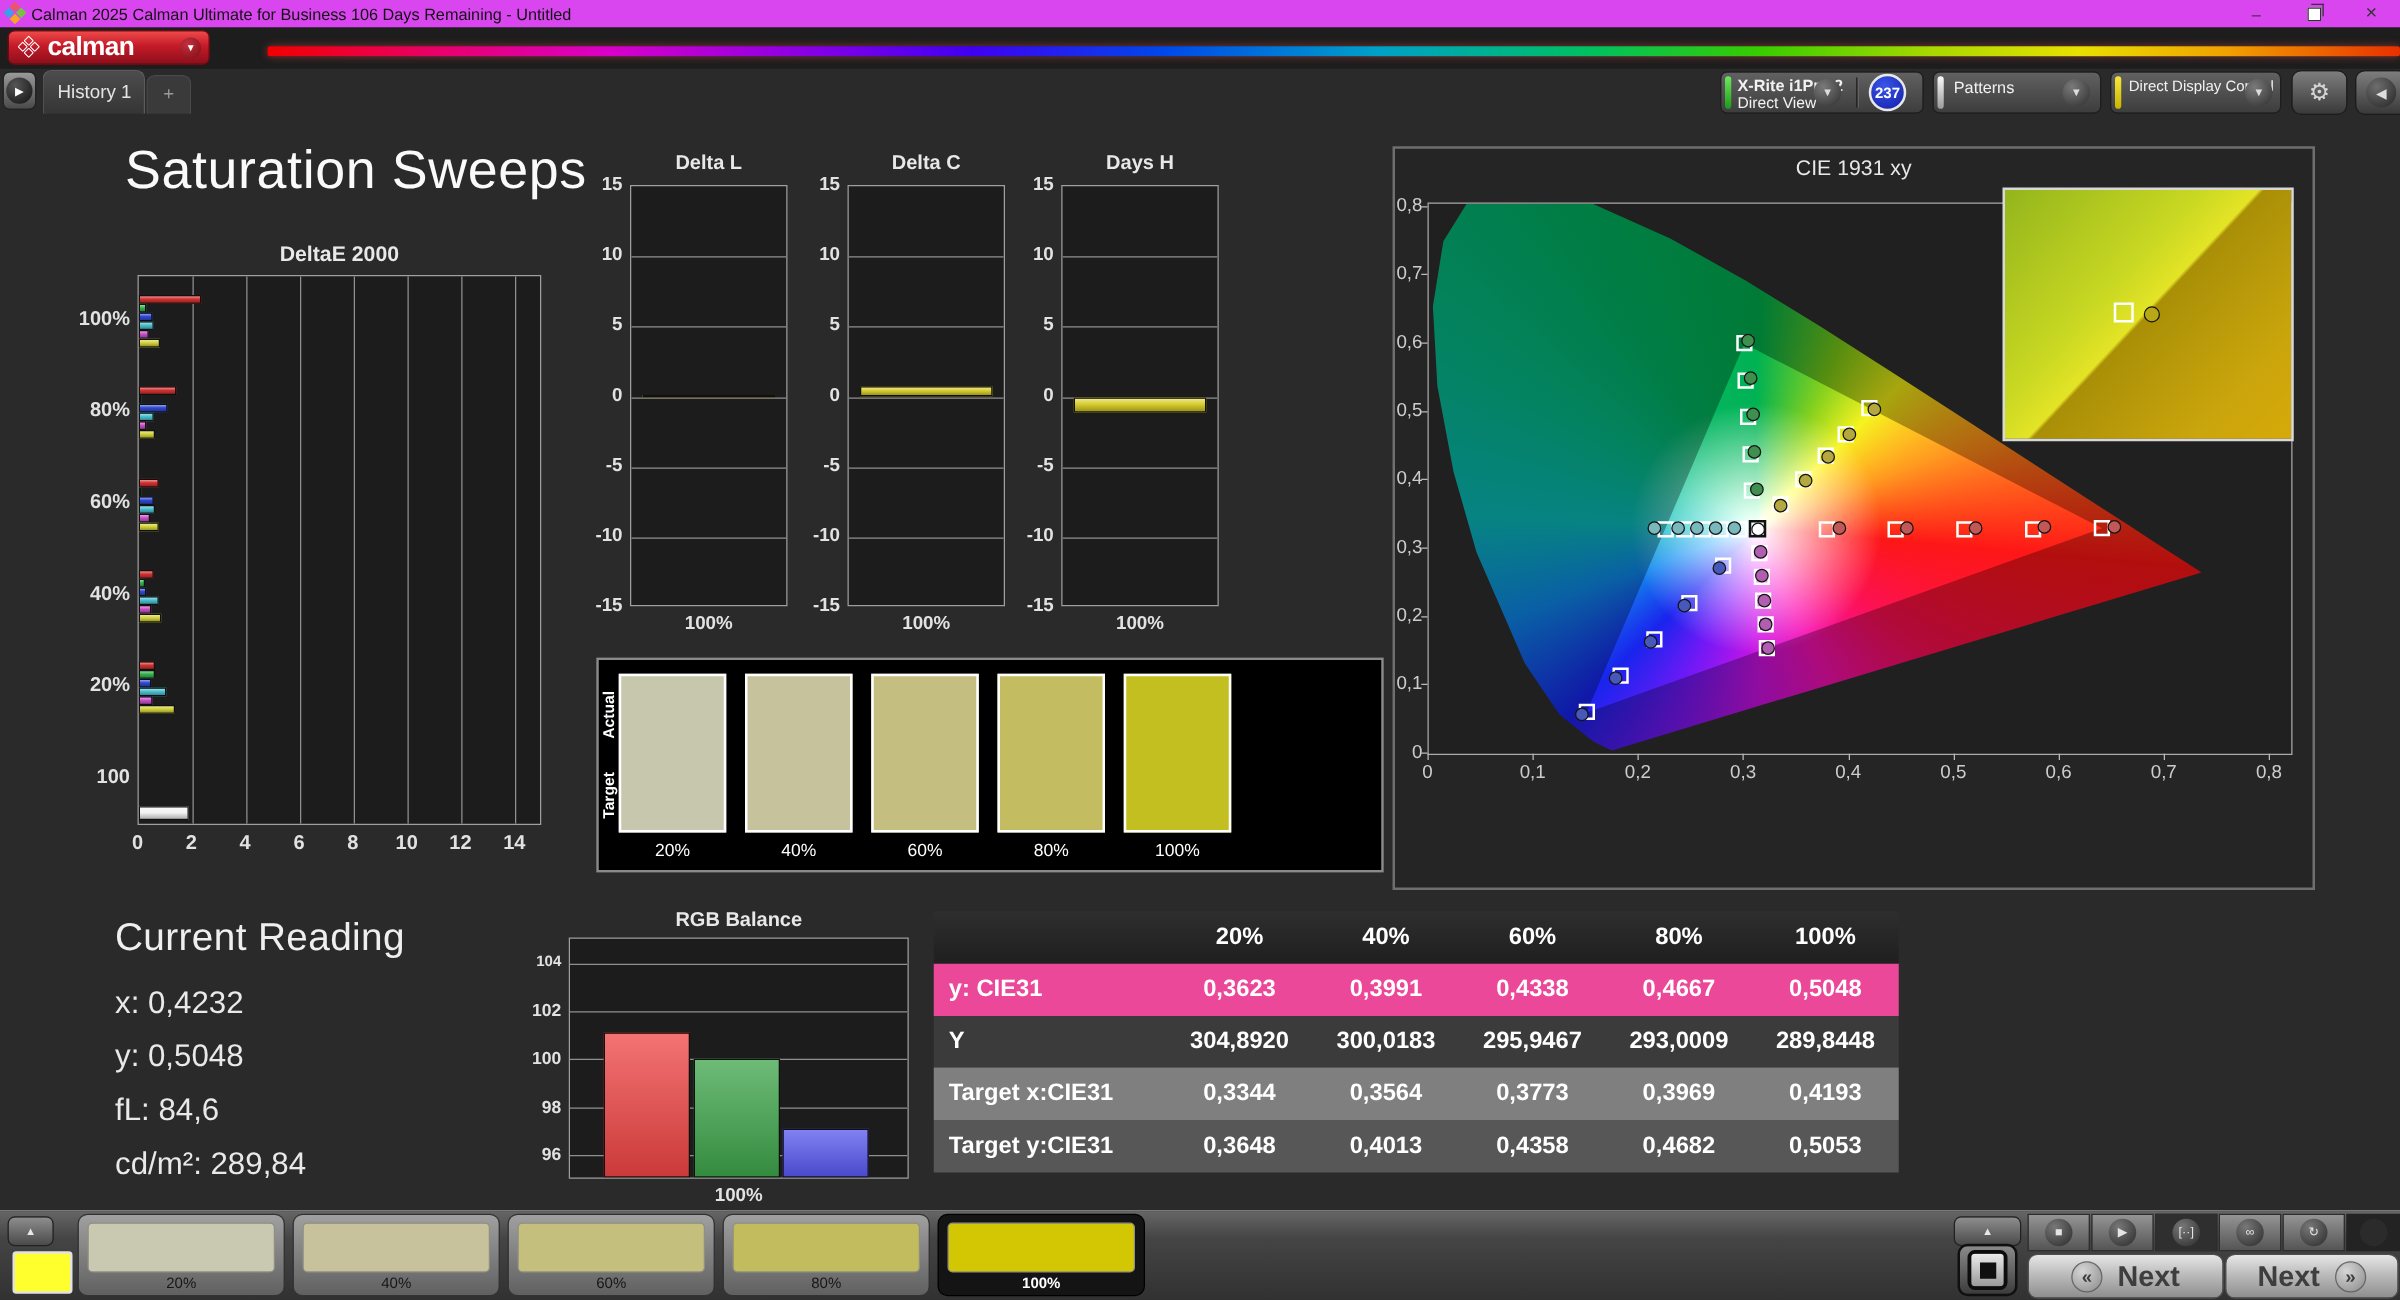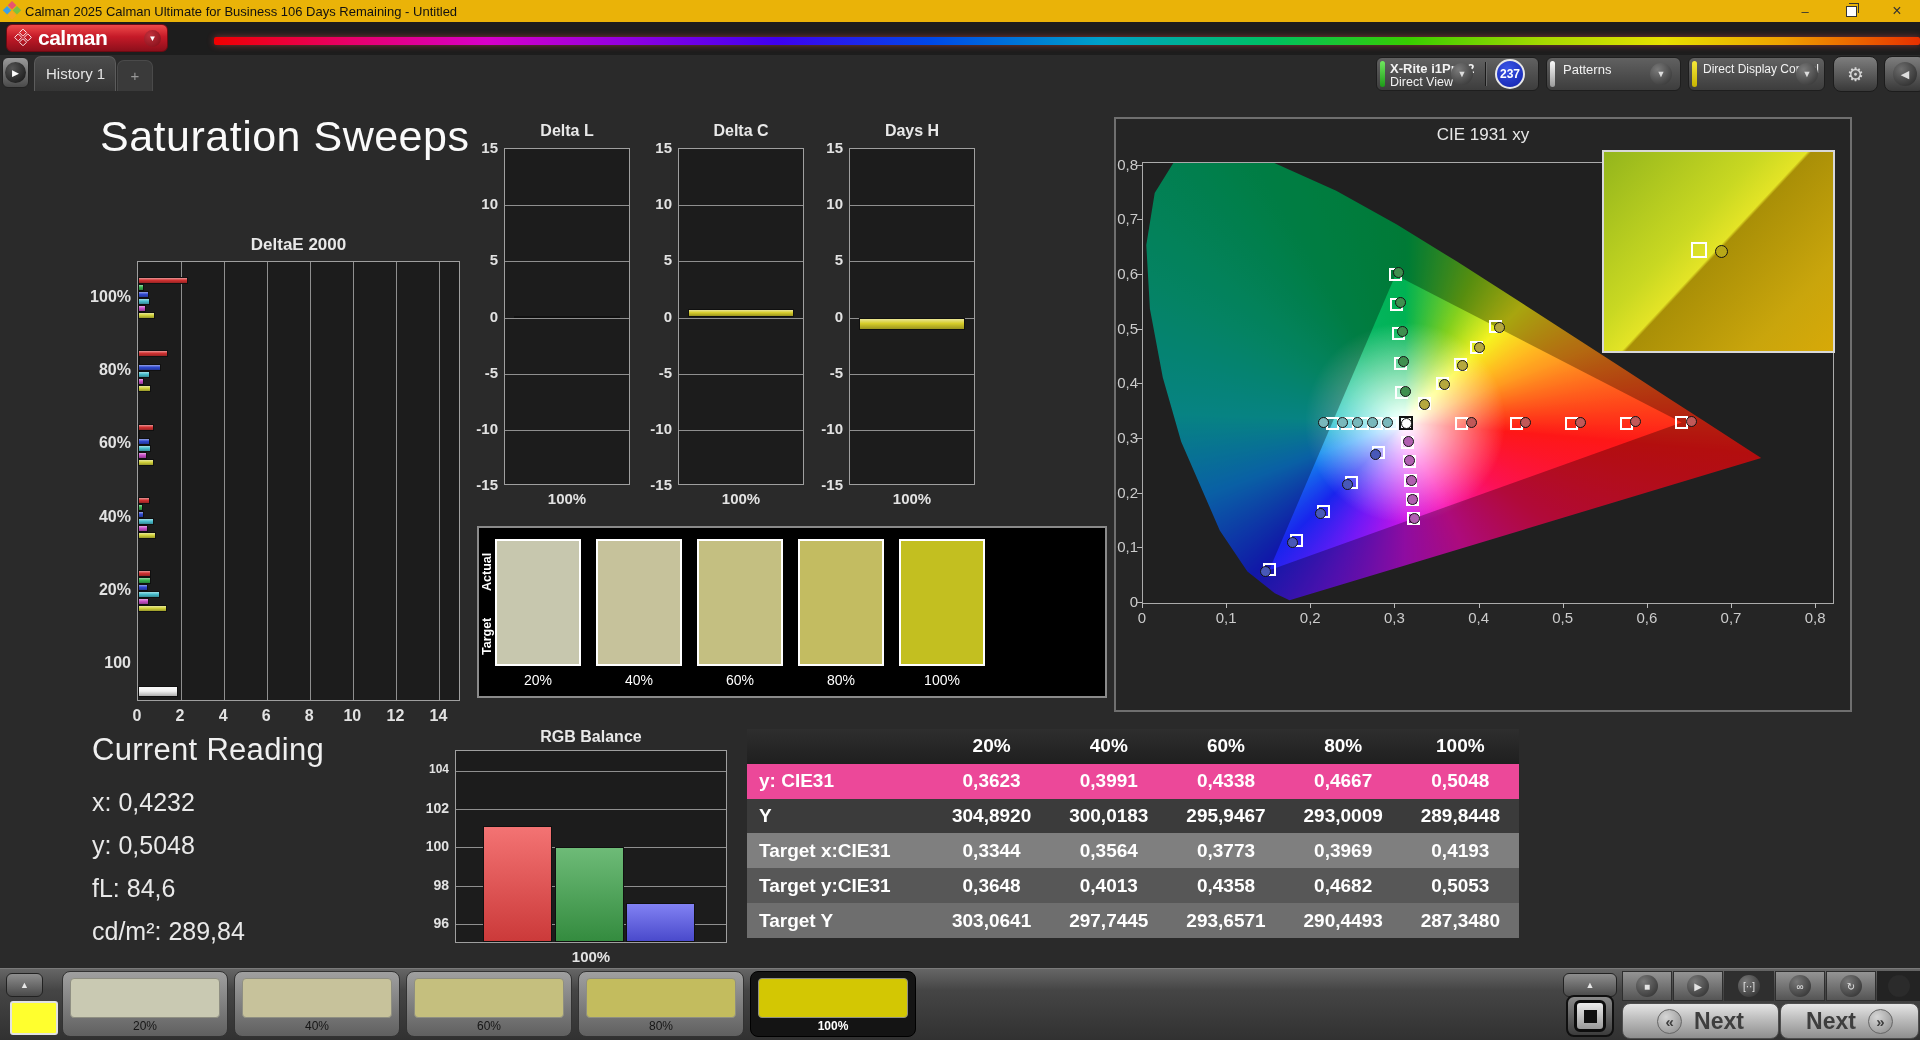--- a/index.html
+++ b/index.html
@@ -1,21 +1,21 @@
 <!DOCTYPE html>
 <html><head>
 <meta charset="utf-8">
 <style>
   html,body{margin:0;padding:0;background:#000;}
   .screen{position:relative;width:1920px;height:1040px;background:#2a2a2a;overflow:hidden;
           font-family:"Liberation Sans",sans-serif;-webkit-font-smoothing:antialiased;}
   .abs{position:absolute;font-weight:bold;}
 
   
-  .titlebar{position:absolute;left:0;top:0;width:1920px;height:22px;background:#eab308;
+  .titlebar{position:absolute;left:0;top:0;width:1920px;height:22px;background:#d946ef;
             display:flex;align-items:center;color:#111;font-size:13px;}
   .app-icon{width:14px;height:14px;margin:0 6px 0 5px;position:relative;transform:rotate(45deg);display:grid;
             grid-template-columns:6px 6px;grid-template-rows:6px 6px;gap:1px;}
   .app-icon span{display:block;width:6px;height:6px;}
   .win-controls{position:absolute;right:0;top:0;height:22px;display:flex;}
   .win-btn{width:46px;height:22px;display:flex;align-items:center;justify-content:center;color:#333;font-size:13px;}
   .restore-glyph{width:9px;height:9px;border:1px solid #333;position:relative;background:#fff;}
   .restore-glyph:before{content:"";position:absolute;left:2px;top:-4px;width:9px;height:9px;border:1px solid #333;
             border-bottom:none;border-left:none;}
 
@@ -226,21 +226,21 @@
     <div class="sq-btn" style="left:1833px">
         <i>⚙</i>
       </div>
     <div class="sq-btn" style="left:1884px;width:42px">
         <span class="knob">◀</span>
       </div>
   </div>
 
   <div class="h1">Saturation Sweeps</div>
 
-  <div id="deltae-chart" class="abs" style="left:85px;top:192px;width:400px;height:510px;margin-top:41px;">
+  <div id="deltae-chart" class="abs" style="left:58px;top:192px;width:400px;height:510px;">
     <div class="chart-title" style="left:52px;top:2px;width:323px;">DeltaE 2000</div>
     <div id="deltae-plot" class="plot" style="left:52px;top:28px;width:323px;height:440px;">
         <div class="gridv" style="left: 43.0667px;"></div>
         <div class="gridv" style="left: 86.1333px;"></div>
         <div class="gridv" style="left: 129.2px;"></div>
         <div class="gridv" style="left: 172.267px;"></div>
         <div class="gridv" style="left: 215.333px;"></div>
         <div class="gridv" style="left: 258.4px;"></div>
         <div class="gridv" style="left: 301.467px;"></div>
         <div class="bar-h" style="left: 0px; top: 15px; width: 49.5267px; height: 7px; background-image: linear-gradient(rgba(255, 255, 255, 0.5), rgba(255, 255, 255, 0) 45%, rgba(0, 0, 0, 0.28)); background-color: rgb(210, 49, 49);"></div>
@@ -538,28 +538,20 @@
         <div class="tcell val">0,4193</div>
       </div>
       <div class="trow" style="background: rgb(87, 87, 87);">
         <div class="tcell lbl">Target y:CIE31</div>
         <div class="tcell val">0,3648</div>
         <div class="tcell val">0,4013</div>
         <div class="tcell val">0,4358</div>
         <div class="tcell val">0,4682</div>
         <div class="tcell val">0,5053</div>
       </div>
-      <div class="trow" style="background: rgb(110, 110, 110);">
-        <div class="tcell lbl">Target Y</div>
-        <div class="tcell val">303,0641</div>
-        <div class="tcell val">297,7445</div>
-        <div class="tcell val">293,6571</div>
-        <div class="tcell val">290,4493</div>
-        <div class="tcell val">287,3480</div>
-      </div>
     </div>
 
   <div id="bottombar" class="bottombar">
     <div class="bb-up">▲</div>
     <div class="bb-chip" style="background: rgb(255, 255, 46);"></div>
 
     <div class="bb-up" style="left:1563px;width:54px;">▲</div>
     <div class="bb-win">
       <div class="inner">
           <div class="core"></div>

